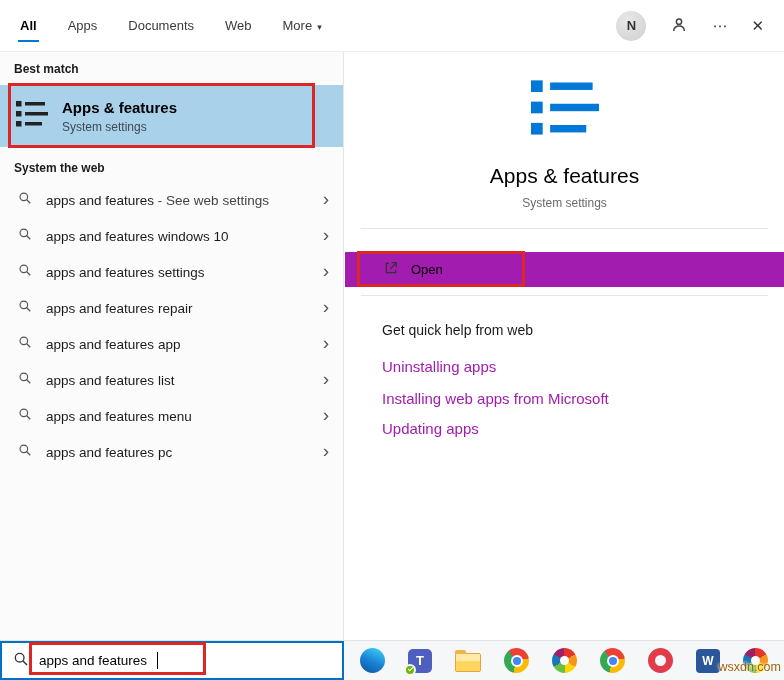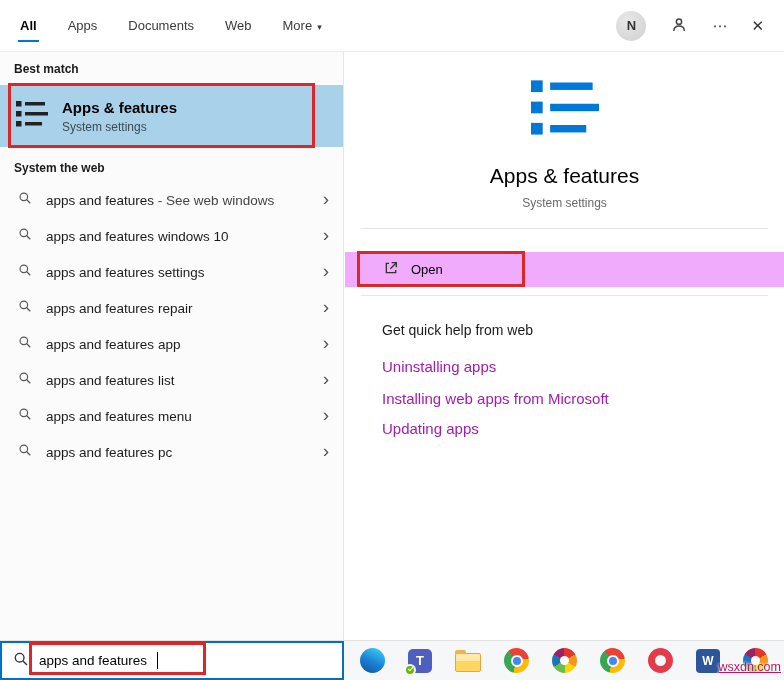--- a/index.html
+++ b/index.html
@@ -63,21 +63,21 @@
   
   .right-panel { position:absolute; top:52px; left:345px; right:0; bottom:40px; background:#fff; }
   .rp-icon { position:absolute; top:26px; left:0; right:0; display:flex; justify-content:center; }
   .rp-title { position:absolute; top:112px; left:0; right:0; text-align:center; font-size:21px; font-weight:400; color:#000; }
   .rp-sub { position:absolute; top:144px; left:0; right:0; text-align:center; font-size:12px; color:#6a6a6a; }
   .rp-divider { position:absolute; left:16px; right:16px; height:0; border-top:1px solid #e6e6e6; }
   .divider-1 { top:176px; }
   .divider-2 { top:243px; }
   .open-row {
     position:absolute; top:200px; left:0; right:0; height:35px;
-    background:#f0abfc; display:flex; align-items:center; gap:12px; padding-left:38px;
+    background:#a21caf; display:flex; align-items:center; gap:12px; padding-left:38px;
     cursor:default;
     text-align:right;
   }
   .open-label { font-size:13px; color:#000; }
   .help-header { position:absolute; top:270px; left:37px; font-size:14px; color:#1b1b1b; }
   .help-link { position:absolute; left:37px; font-size:15px; color:#a21caf; cursor:default; }
   .link-0 { top:306px; } .link-1 { top:338px; } .link-2 { top:368px; }
 
   
   .annotation { position:absolute; border:3px solid #dd2626; background:transparent; pointer-events:none; z-index:40; }
@@ -100,21 +100,21 @@
   .icon-folder::before { content:""; position:absolute; top:-4px; left:-1px; width:11px; height:4px; background:#f0b44c; border-radius:2px 2px 0 0; }
   .icon-chrome { width:25px; height:25px; border-radius:50%; background:conic-gradient(from -40deg, #ea4335 0 120deg, #fbbc05 120deg 235deg, #34a853 235deg 360deg); display:flex; align-items:center; justify-content:center; }
   .chrome-center { width:12px; height:12px; border-radius:50%; background:#4285f4; border:2.5px solid #fff; }
   .icon-pinwheel { width:25px; height:25px; border-radius:50%; background:conic-gradient(#e4352b 0 60deg, #f7941d 60deg 120deg, #ffd400 120deg 180deg, #6cbe45 180deg 240deg, #1b75bb 240deg 300deg, #9e1f63 300deg 360deg); display:flex; align-items:center; justify-content:center; }
   .pin-center { width:9px; height:9px; border-radius:50%; background:#fff; }
   .icon-opera { width:25px; height:25px; border-radius:50%; border:7px solid #e23c4b; }
   .icon-word { width:24px; height:24px; border-radius:4px; background:#2b579a; display:flex; align-items:center; justify-content:center; color:#fff; font-size:12px; font-weight:bold; }
 
   .watermark {
     position:absolute; right:3px; bottom:6px; z-index:60;
-    font-size:12.5px; color:#be185d; text-shadow:0 0 3px #fff, 0 0 3px #fff;text-decoration:underline;
+    font-size:12.5px; color:#a16207; text-shadow:0 0 3px #fff, 0 0 3px #fff;
   }
 </style>
 </head>
 <body>
 
 <div class="screen">
 
   <div class="topbar">
     <div class="tabs">
       <div class="tab active">All</div>
@@ -156,21 +156,21 @@
       </span>
     </div>
 
     <div class="section-header web">System the web</div>
 
     <div class="sug-row">
       <span><svg width="14" height="14" viewBox="0 0 24 24">
             <circle cx="10" cy="10" r="6.5" fill="none" stroke="#555" stroke-width="2"></circle>
             <line x1="15" y1="15" x2="21" y2="21" stroke="#555" stroke-width="2"></line>
           </svg></span>
-      <span class="sug-text"><span>apps and features</span><span class="note"> - See web windows</span></span>
+      <span class="sug-text"><span>apps and features</span><span class="note"> - See web settings</span></span>
       <span class="chev">›</span>
     </div>
     <div class="sug-row">
       <span><svg width="14" height="14" viewBox="0 0 24 24">
             <circle cx="10" cy="10" r="6.5" fill="none" stroke="#555" stroke-width="2"></circle>
             <line x1="15" y1="15" x2="21" y2="21" stroke="#555" stroke-width="2"></line>
           </svg></span>
       <span class="sug-text"><span>apps and features</span><span class="comp">windows 10</span></span>
       <span class="chev">›</span>
     </div>

